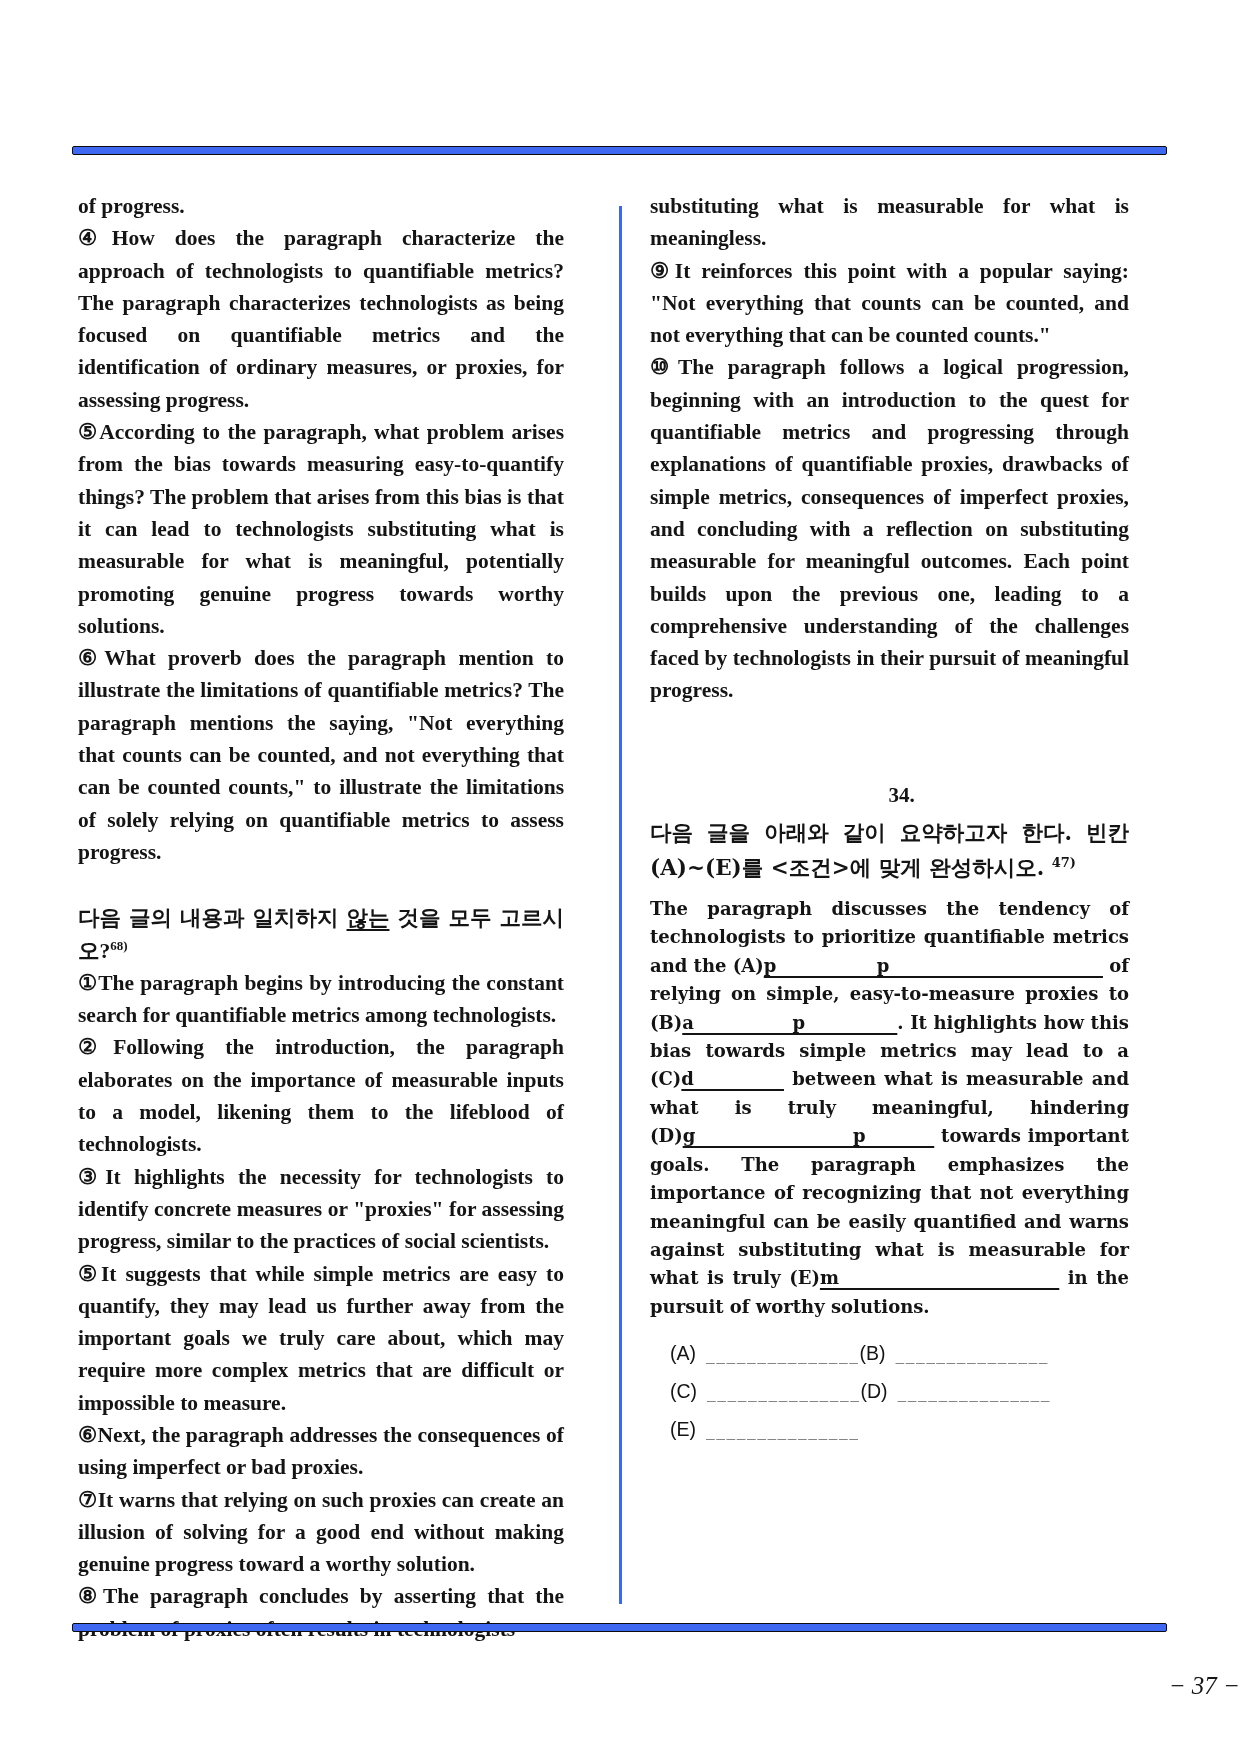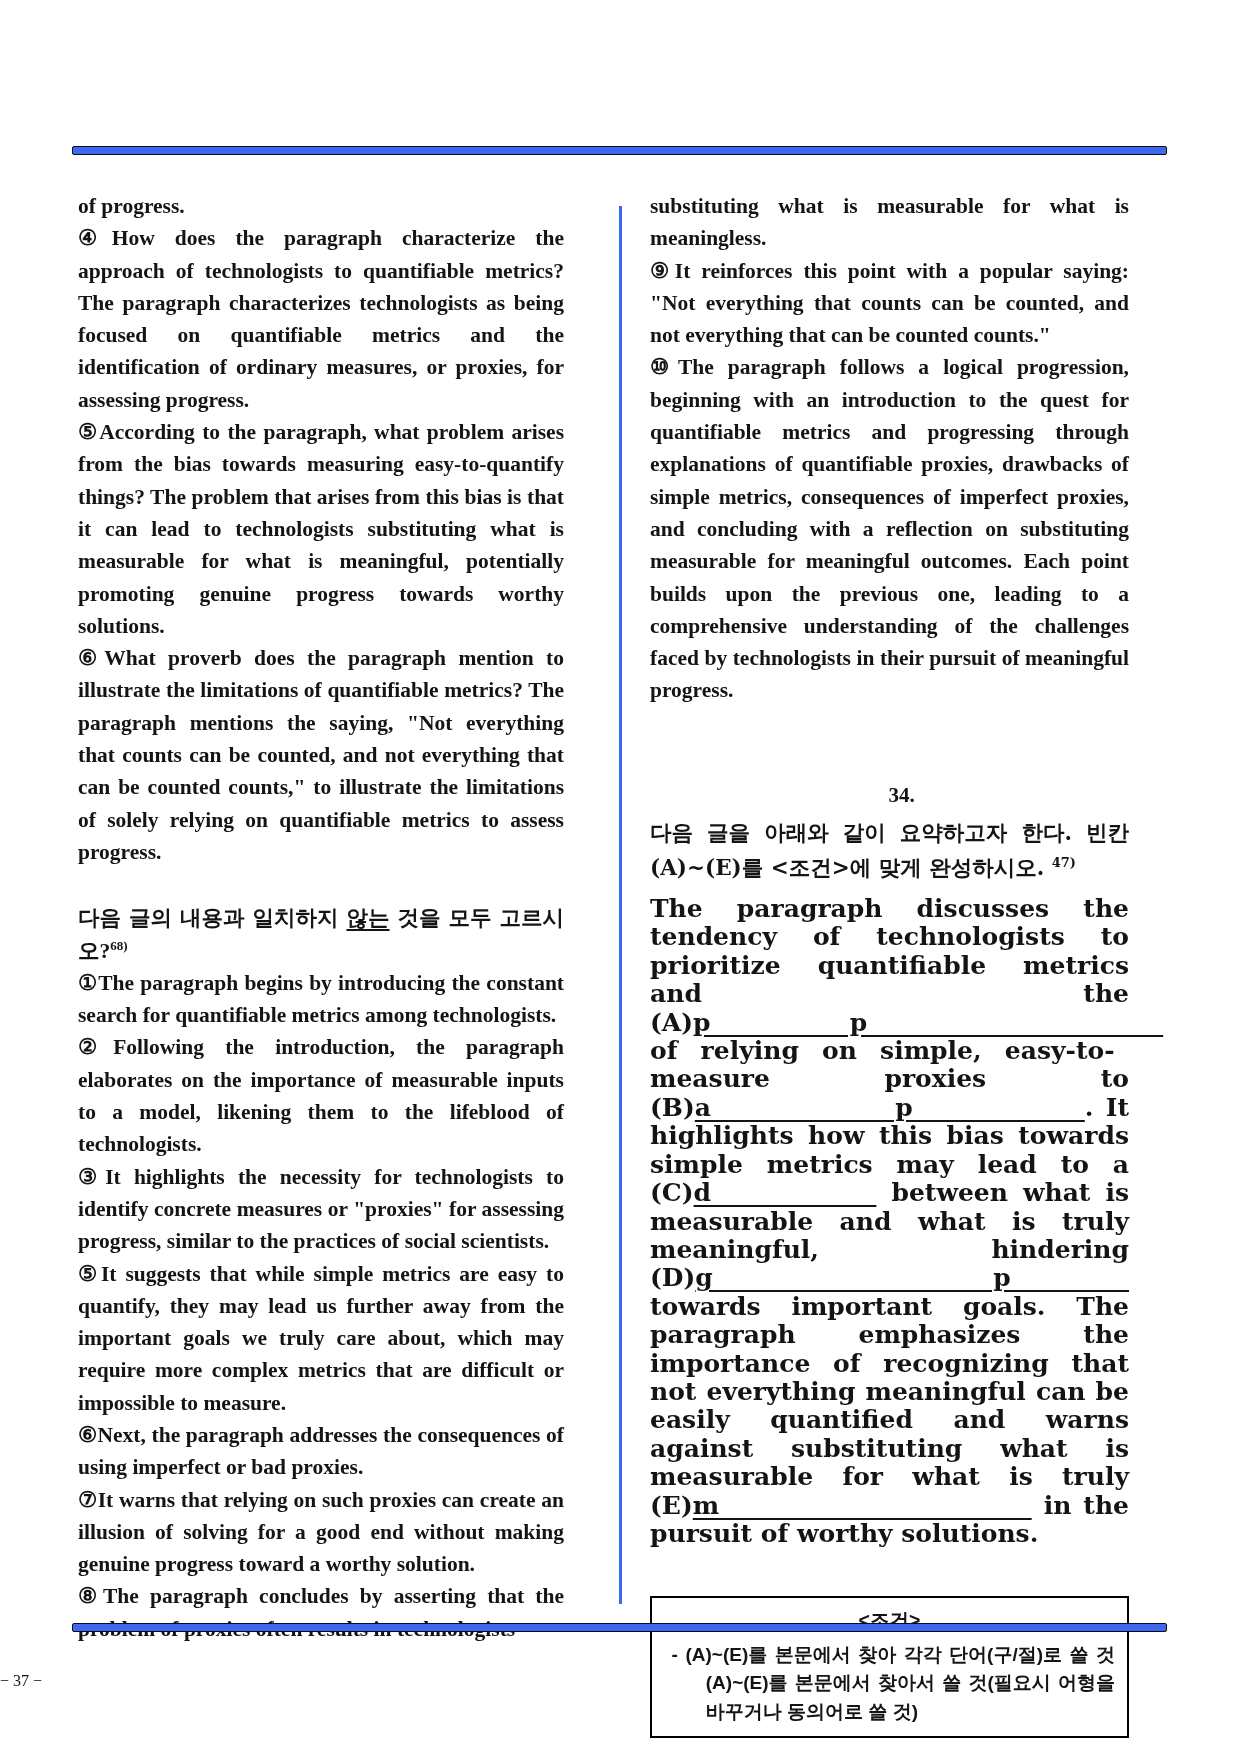--- a/index.html
+++ b/index.html
@@ -62,21 +62,21 @@
     font-family: "DejaVu Serif", serif;
     font-weight: bold;
     font-size: 21.5px;
     line-height: 35px;
     margin: 4px 0 10px 0 !important;
     text-align: justify;
   }
   .summary {
     font-family: "DejaVu Serif", serif;
     font-weight: bold;
-    font-size: 25px;
+    font-size: 18px;
     line-height: 28.4px;
     text-align: justify;
     margin: 0 !important;
   }
   .cond-box {
     margin-top: 48px;
     border: 2.5px solid #000;
     padding: 8px 12px 10px 12px;
     font-family: "Liberation Sans", sans-serif;
     font-size: 19px;
@@ -105,23 +105,24 @@
   .ans-blank {
     font-family: "DejaVu Sans Mono", monospace;
     font-size: 14.5px;
     letter-spacing: 1.5px;
     color: #222;
   }
   .page-num {
     position: absolute;
     top: 1672px; left: 0;
     width: 100%;
-    text-align: left;
-    font-size: 16px;
+    text-align: right;
+    font-size: 25px;
     font-family: "Liberation Serif", serif;
+    font-style: italic;
   }
 </style>
 </head>
 <body>
 
 <div class="page">
 
   <div class="rule top"></div>
 
   <div class="col-divider"></div>
@@ -147,24 +148,20 @@
         <p class="body-par">⑨It reinforces this point with a popular saying: "Not everything that counts can be counted, and not everything that can be counted counts."</p>
         <p class="body-par">⑩The paragraph follows a logical progression, beginning with an introduction to the quest for quantifiable metrics and progressing through explanations of quantifiable proxies, drawbacks of simple metrics, consequences of imperfect proxies, and concluding with a reflection on substituting measurable for meaningful outcomes. Each point builds upon the previous one, leading to a comprehensive understanding of the challenges faced by technologists in their pursuit of meaningful progress.</p>
       </div>
 
     <p class="qnum">34.</p>
 
     <p class="kr-title" id="kr-title"><span>다음 글을 아래와 같이 요약하고자 한다. 빈칸 (A)~(E)를 &lt;조건&gt;에 맞게 완성하시오. </span><sup>47)</sup></p>
 
     <p class="summary" id="summary"><span>The paragraph discusses the tendency of technologists to prioritize quantifiable metrics and the </span><span>(A)</span><span class="u">p&nbsp;&nbsp;&nbsp;&nbsp;&nbsp;&nbsp;&nbsp;&nbsp;&nbsp;&nbsp;&nbsp;&nbsp;&nbsp;&nbsp;&nbsp;&nbsp;p&nbsp;&nbsp;&nbsp;&nbsp;&nbsp;&nbsp;&nbsp;&nbsp;&nbsp;&nbsp;&nbsp;&nbsp;&nbsp;&nbsp;&nbsp;&nbsp;&nbsp;&nbsp;&nbsp;&nbsp;&nbsp;&nbsp;&nbsp;&nbsp;&nbsp;&nbsp;&nbsp;&nbsp;&nbsp;&nbsp;&nbsp;&nbsp;&nbsp;&nbsp;</span><span> of relying on simple, easy-to-measure proxies to </span><span>(B)</span><span class="u">a&nbsp;&nbsp;&nbsp;&nbsp;&nbsp;&nbsp;&nbsp;&nbsp;&nbsp;&nbsp;&nbsp;&nbsp;&nbsp;&nbsp;&nbsp;p&nbsp;&nbsp;&nbsp;&nbsp;&nbsp;&nbsp;&nbsp;&nbsp;&nbsp;&nbsp;&nbsp;&nbsp;&nbsp;&nbsp;</span><span>. It highlights how this bias towards simple metrics may lead to a </span><span>(C)</span><span class="u">d&nbsp;&nbsp;&nbsp;&nbsp;&nbsp;&nbsp;&nbsp;&nbsp;&nbsp;&nbsp;&nbsp;</span><span> between what is measurable and what is truly meaningful, hindering </span><span>(D)</span><span class="u">g&nbsp;&nbsp;&nbsp;&nbsp;&nbsp;&nbsp;&nbsp;&nbsp;&nbsp;&nbsp;&nbsp;&nbsp;&nbsp;&nbsp;&nbsp;&nbsp;&nbsp;&nbsp;&nbsp;&nbsp;&nbsp;&nbsp;&nbsp;p&nbsp;&nbsp;&nbsp;&nbsp;&nbsp;&nbsp;&nbsp;&nbsp;&nbsp;&nbsp;</span><span> towards important goals. The paragraph emphasizes the importance of recognizing that not everything meaningful can be easily quantified and warns against substituting what is measurable for what is truly </span><span>(E)</span><span class="u">m&nbsp;&nbsp;&nbsp;&nbsp;&nbsp;&nbsp;&nbsp;&nbsp;&nbsp;&nbsp;&nbsp;&nbsp;&nbsp;&nbsp;&nbsp;&nbsp;&nbsp;&nbsp;&nbsp;&nbsp;&nbsp;&nbsp;&nbsp;&nbsp;&nbsp;&nbsp;</span><span> in the pursuit of worthy solutions.</span></p>
 
-    <div class="cond-box">
-      <div class="cond-title">&lt;조건&gt;</div>
-      <p class="cond-body">- (A)~(E)를 본문에서 찾아 각각  단어(구/절)로 쓸 것(A)~(E)를 본문에서 찾아서 쓸 것(필요시 어형을 바꾸거나 동의어로 쓸 것)</p>
-    </div>
 
     <div class="answers" id="answers">
         <div class="ans-row"><span class="ans-label">(A)</span><span class="ans-blank">_______________</span><span class="ans-label">(B)</span><span class="ans-blank">_______________</span></div>
         <div class="ans-row"><span class="ans-label">(C)</span><span class="ans-blank">_______________</span><span class="ans-label">(D)</span><span class="ans-blank">_______________</span></div>
         <div class="ans-row"><span class="ans-label">(E)</span><span class="ans-blank">_______________</span></div>
       </div>
   </div>
 
   <div class="rule bottom"></div>
 

